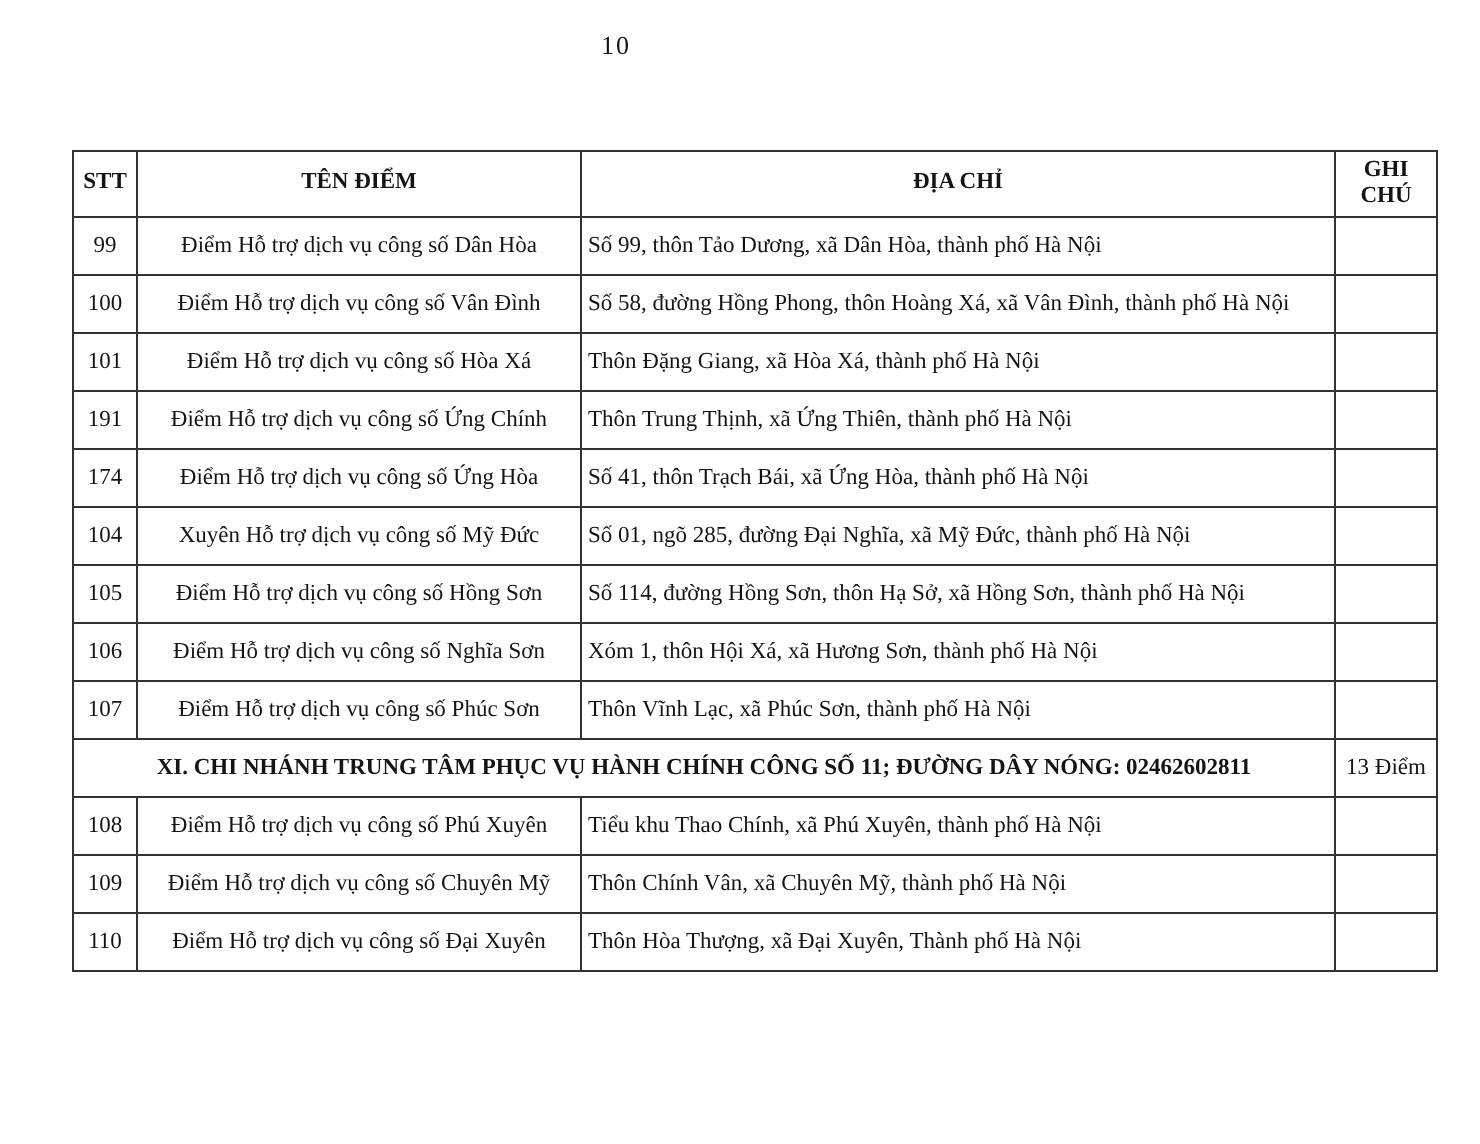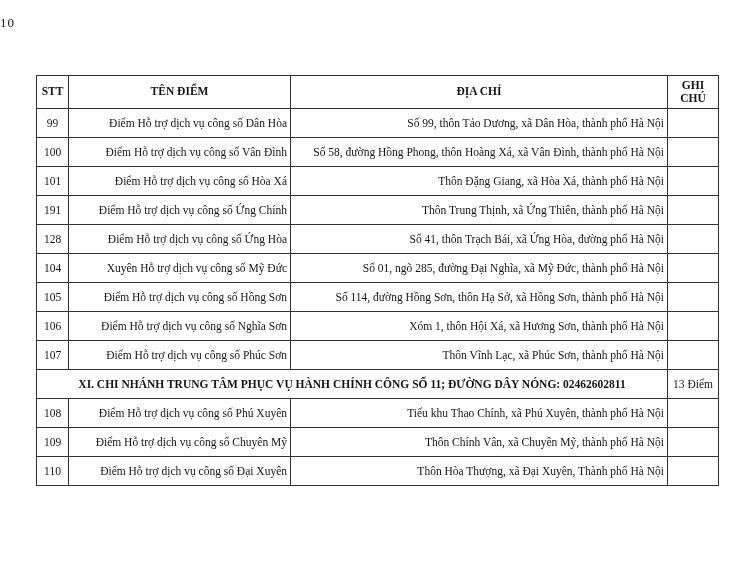--- a/index.html
+++ b/index.html
@@ -10,21 +10,21 @@
     position: relative;
     font-family: "Liberation Serif", "DejaVu Serif", serif;
     color: #141414;
     overflow: hidden;
   }
   .page-number {
     position: absolute;
     top: 15px;
     left: 0;
     width: 616px;
-    text-align: left;
+    text-align: center;
     font-size: 13px;
     letter-spacing: 1px;
   }
   table.doc-table {
     position: absolute;
     top: 75px;
     left: 36px;
     width: 682px;
     border-collapse: collapse;
     table-layout: fixed;
@@ -39,22 +39,22 @@
   }
   .doc-table thead th {
     height: 32px;
     font-weight: bold;
     text-align: center;
     line-height: 1.15;
     padding: 0 2px;
   }
   .doc-table tbody td { height: 28px; white-space: nowrap; margin-left: 11px; }
   .stt-cell { text-align: center; }
-  .name-cell { text-align: right; padding-left: 4px; }
-  .address-cell { text-align: right; padding-left: 4px; }
+  .name-cell { text-align: center; padding-left: 4px; }
+  .address-cell { text-align: left; padding-left: 4px; }
   .note-cell { text-align: center; }
   .section-title {
     font-weight: bold;
     text-align: center;
     padding-left: 3px;
     font-size: 11.5px;
     white-space: nowrap;
   }
   .section-note { font-weight: normal; }
 </style>
@@ -97,23 +97,23 @@
         <td class="address-cell">Thôn Đặng Giang, xã Hòa Xá, thành phố Hà Nội</td>
         <td class="note-cell"></td>
       </tr>
       <tr>
         <td class="stt-cell">191</td>
         <td class="name-cell">Điểm Hỗ trợ dịch vụ công số Ứng Chính</td>
         <td class="address-cell">Thôn Trung Thịnh, xã Ứng Thiên, thành phố Hà Nội</td>
         <td class="note-cell"></td>
       </tr>
       <tr>
-        <td class="stt-cell">128</td>
+        <td class="stt-cell">174</td>
         <td class="name-cell">Điểm Hỗ trợ dịch vụ công số Ứng Hòa</td>
-        <td class="address-cell">Số 41, thôn Trạch Bái, xã Ứng Hòa, đường phố Hà Nội</td>
+        <td class="address-cell">Số 41, thôn Trạch Bái, xã Ứng Hòa, thành phố Hà Nội</td>
         <td class="note-cell"></td>
       </tr>
       <tr>
         <td class="stt-cell">104</td>
         <td class="name-cell">Xuyên Hỗ trợ dịch vụ công số Mỹ Đức</td>
         <td class="address-cell">Số 01, ngõ 285, đường Đại Nghĩa, xã Mỹ Đức, thành phố Hà Nội</td>
         <td class="note-cell"></td>
       </tr>
       <tr>
         <td class="stt-cell">105</td>

